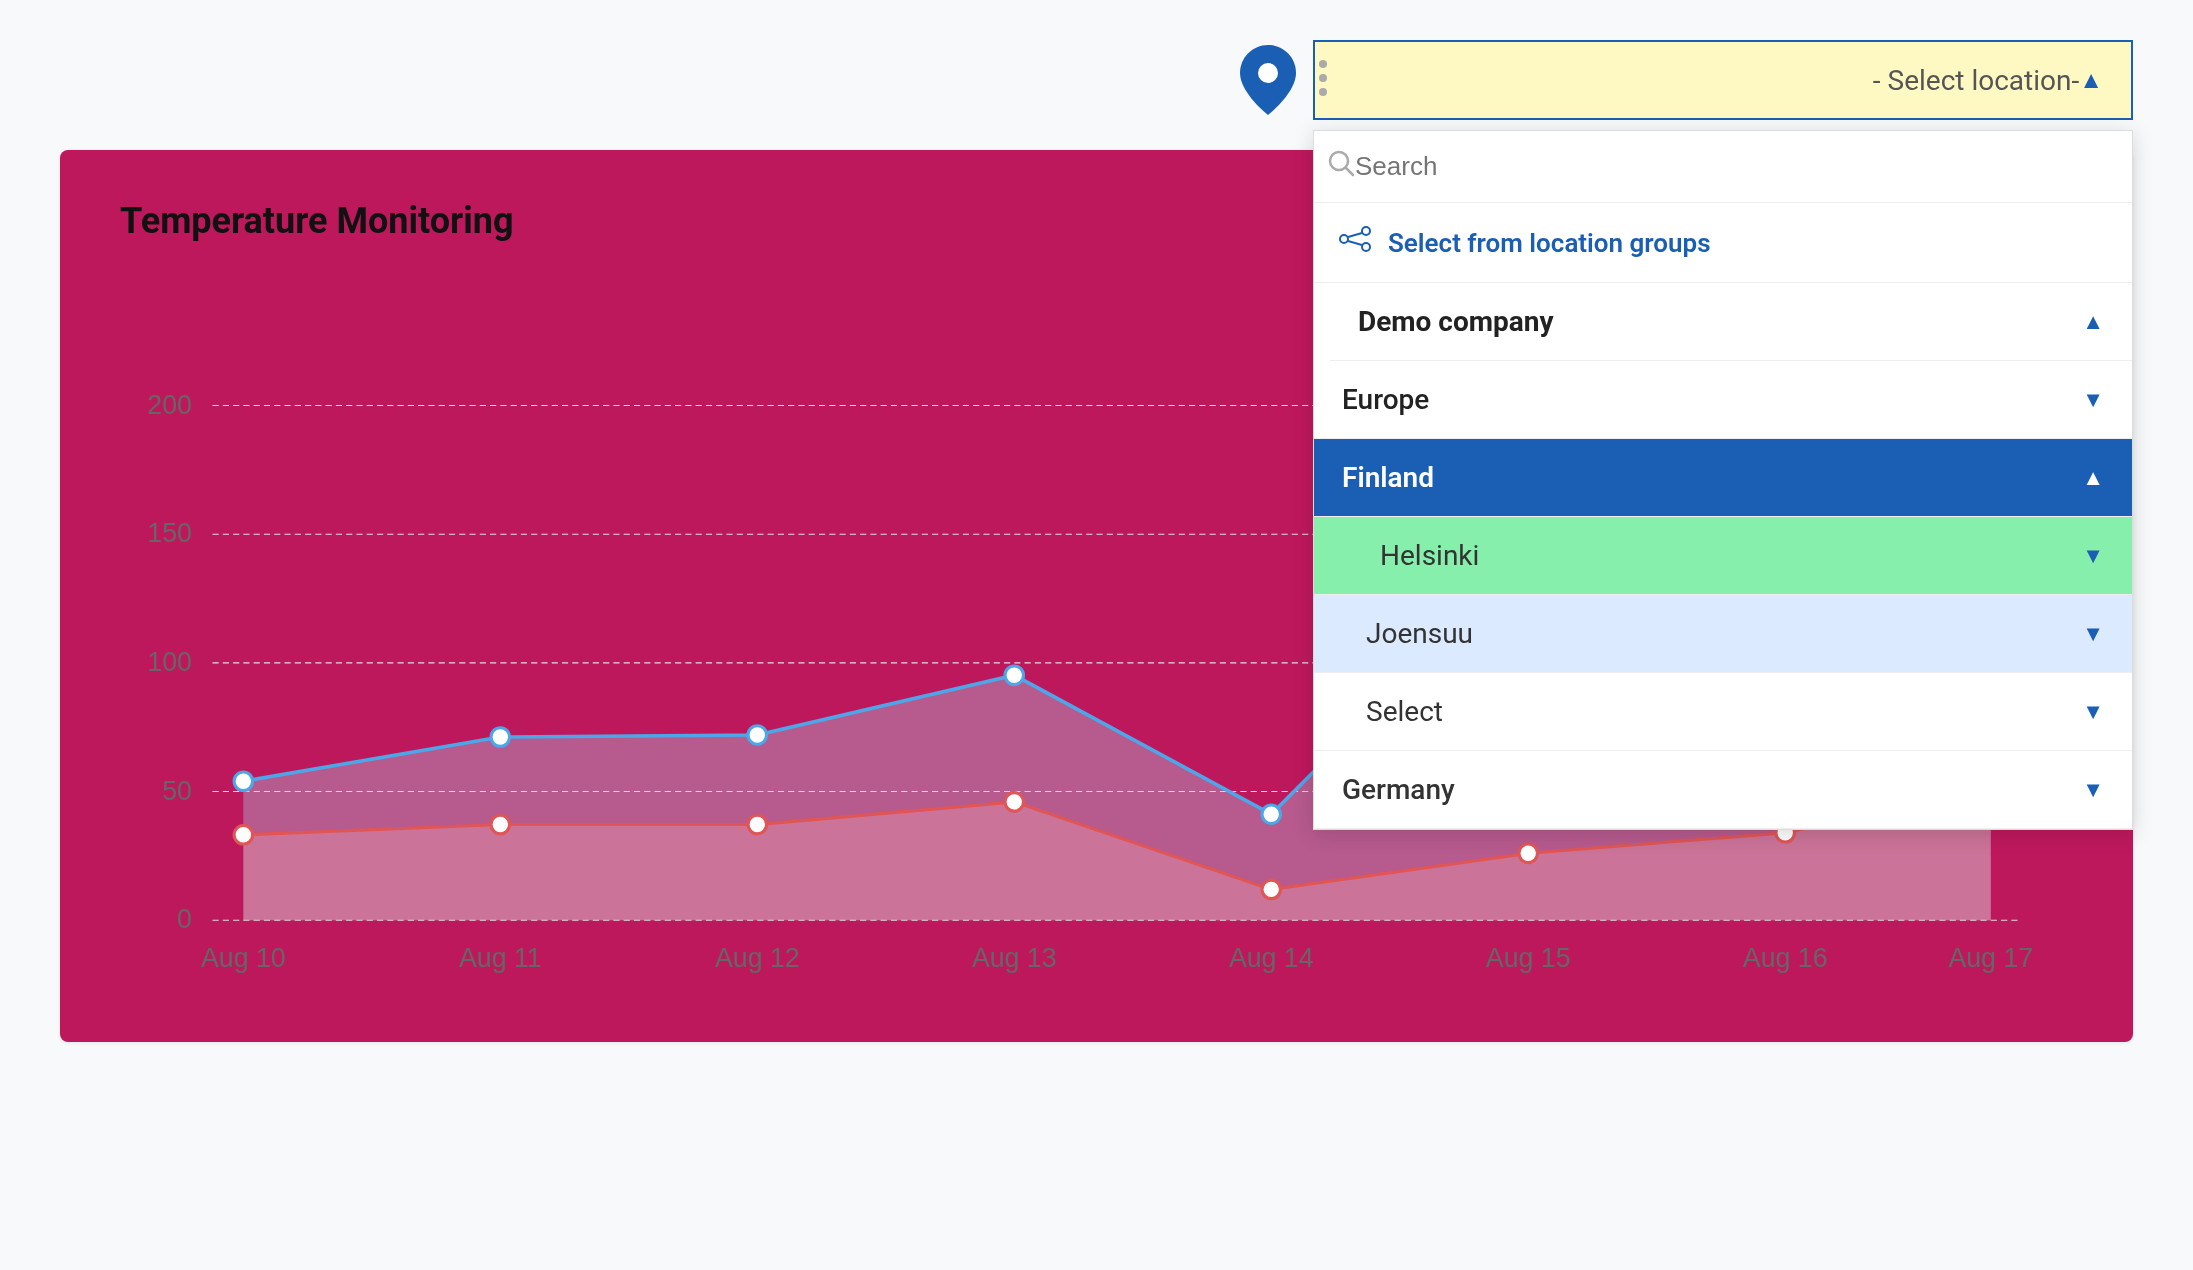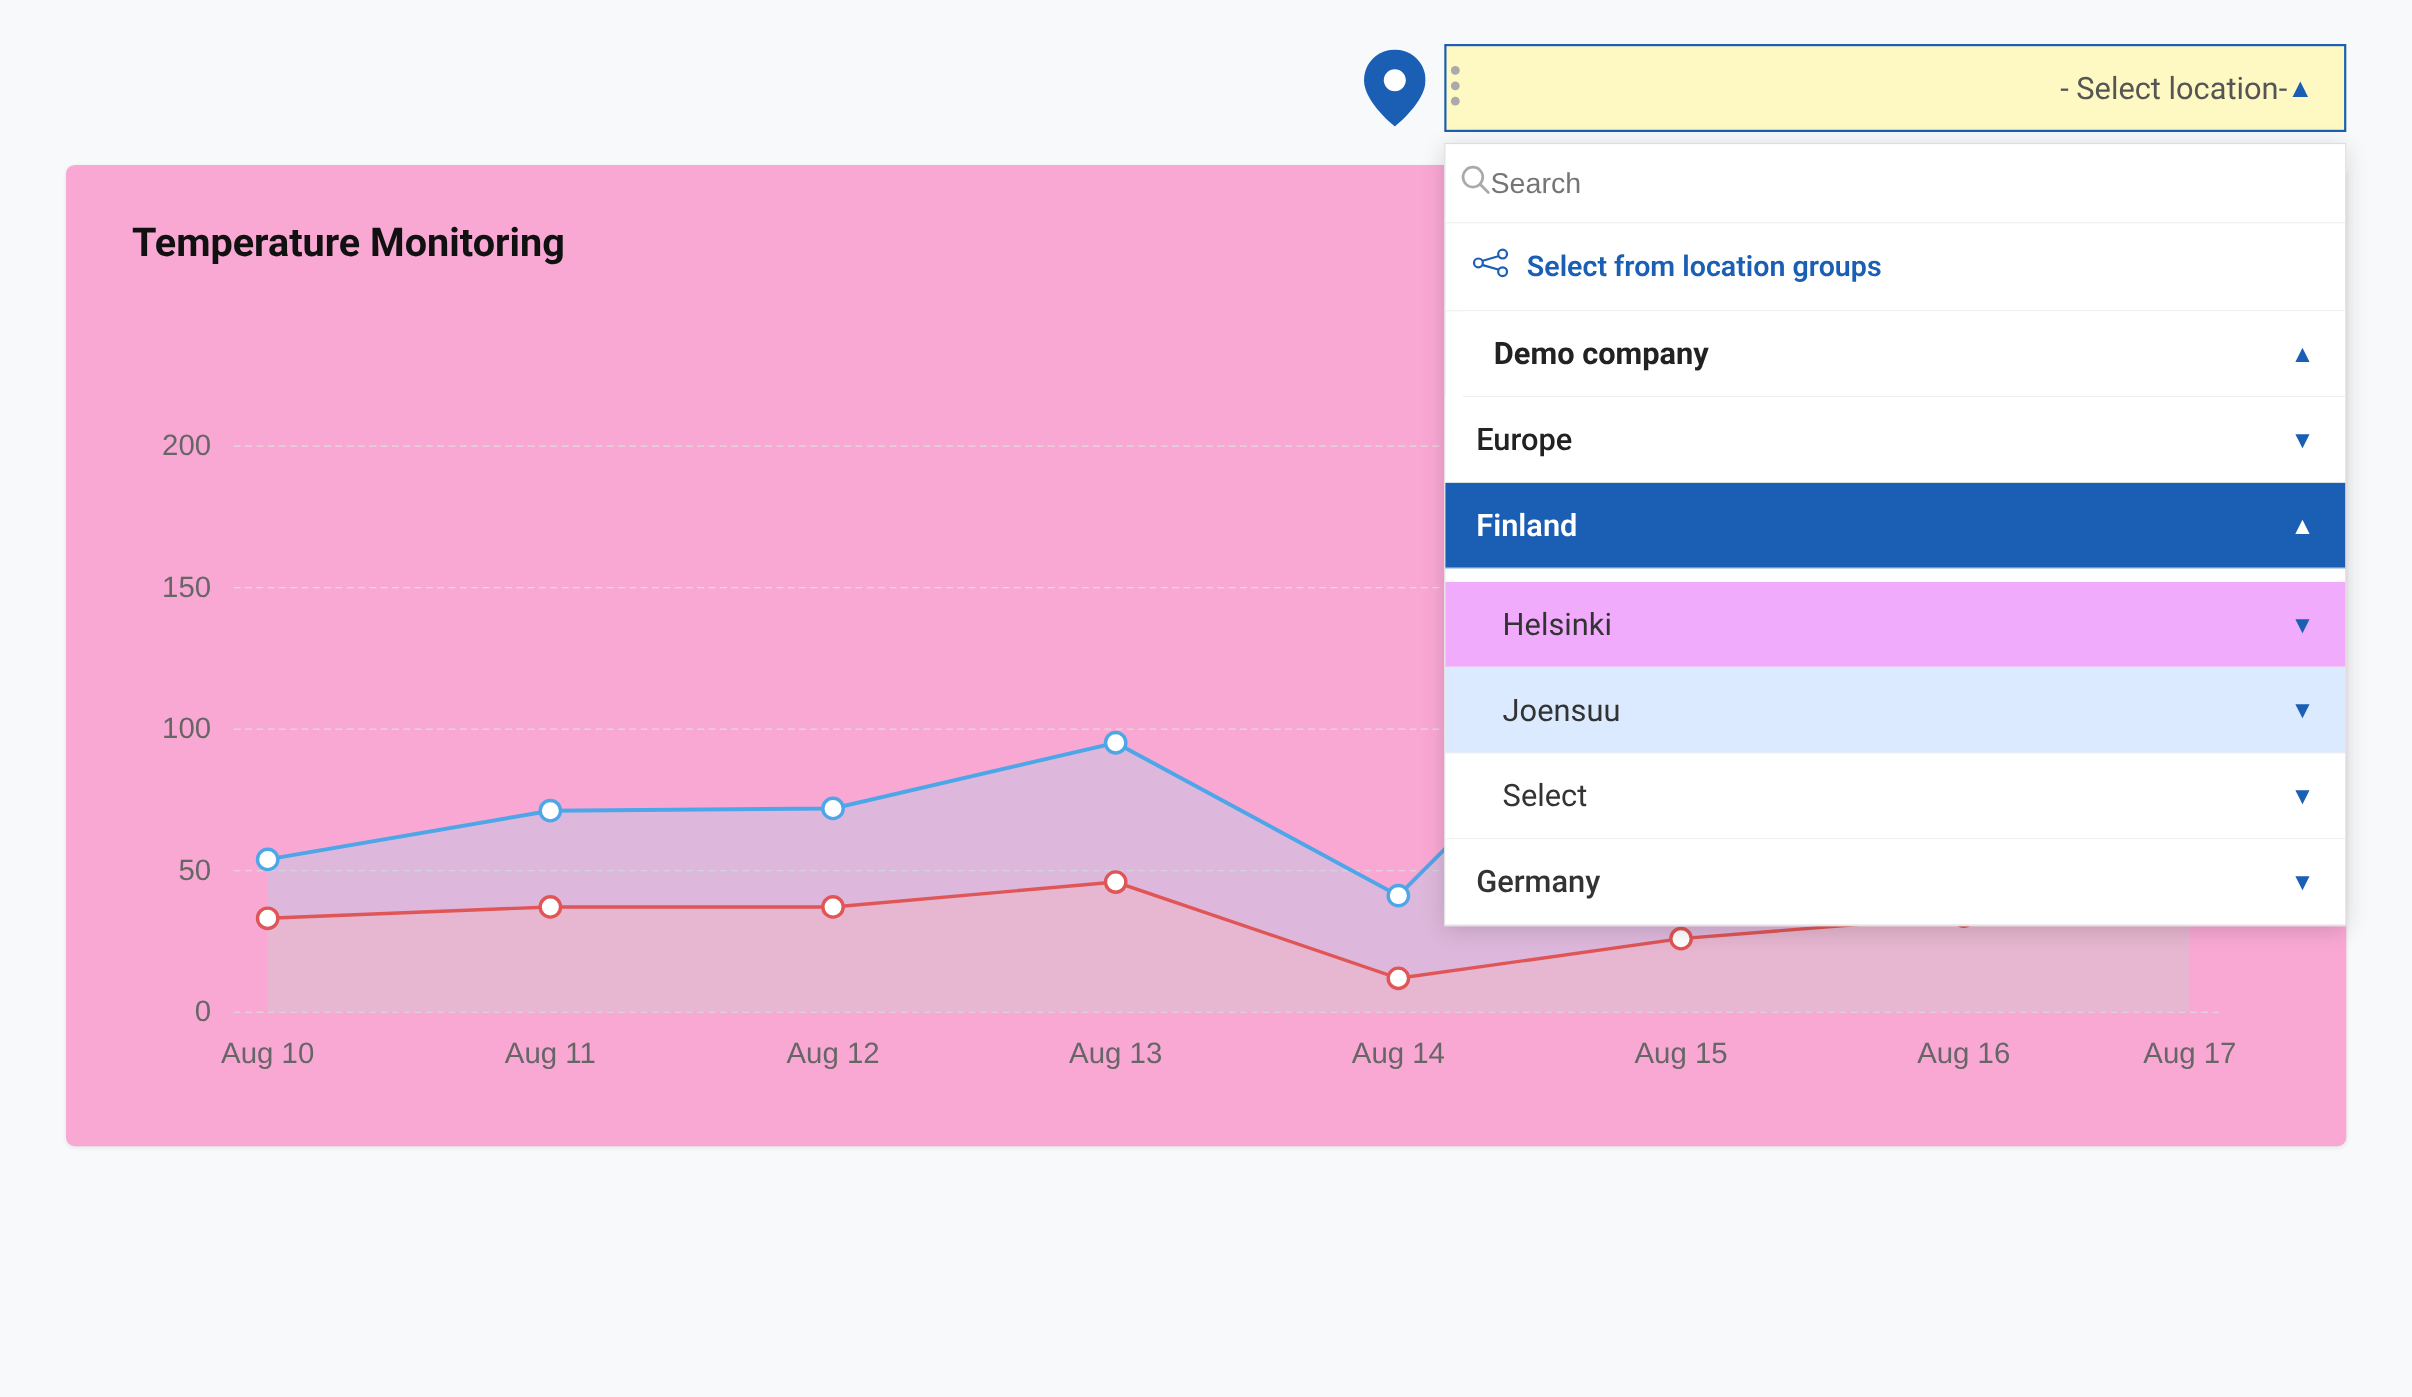--- a/index.html
+++ b/index.html
@@ -140,24 +140,23 @@
       background: #1a5fb4;
       color: #fff;
       font-weight: 600;
     }
 
     .dropdown-item.finland-active .chevron {
       color: #fff;
     }
 
     .dropdown-item.helsinki {
-      background: #f0abfc;
-      color: #333;
-      padding-left: 52px;
-      margin-top: 12px;
+      background: #86efac;
+      color: #333;
+      padding-left: 66px;
     }
 
     .dropdown-item.joensuu {
       background: #dbeafe;
       color: #333;
       padding-left: 52px;
       gap: 42px;
     }
 
     .dropdown-item.kotka {
@@ -172,21 +171,21 @@
       font-weight: 500;
     }
 
     .chevron {
       font-size: 22px;
       color: #1a5fb4;
     }
 
     
     .chart-section {
-      background: #f9a8d4;
+      background: #be185d;
       border-radius: 8px;
       padding: 50px 60px 60px;
       margin-top: 20px;
       box-shadow: 0 1px 4px rgba(0,0,0,0.08);
     }
 
     .chart-title {
       font-size: 36px;
       font-weight: 700;
       color: #111;

